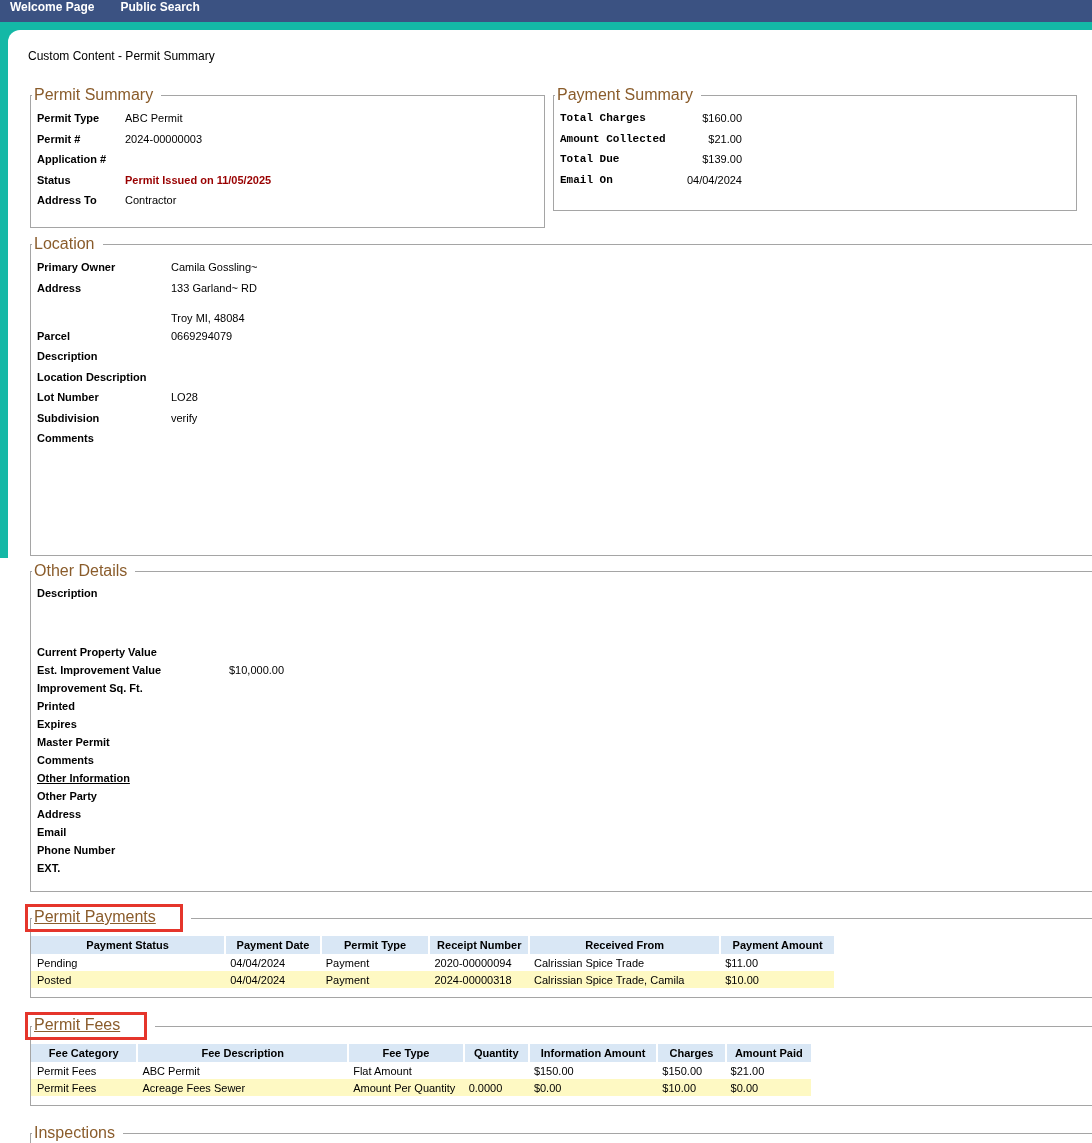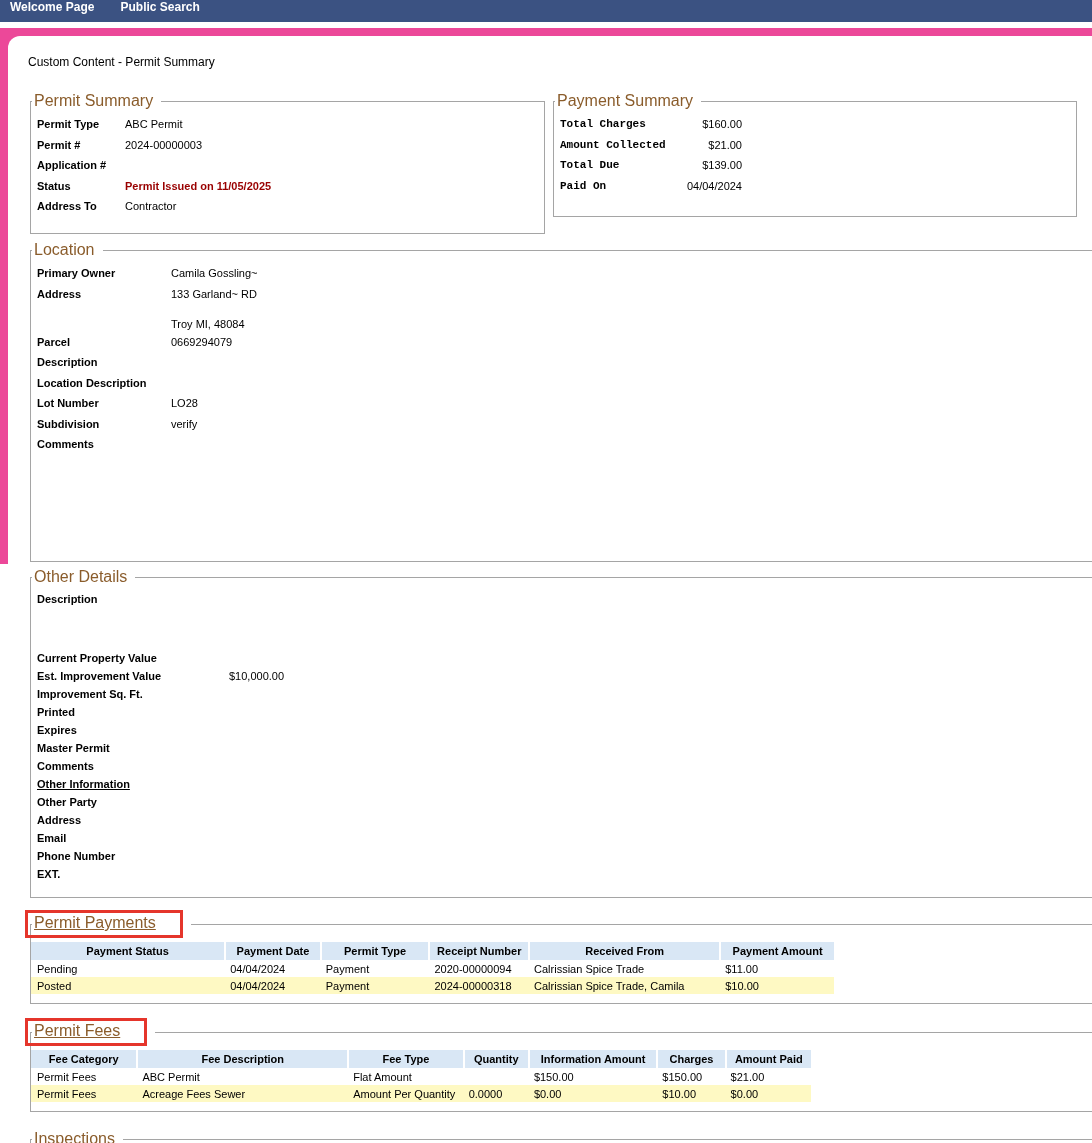--- a/index.html
+++ b/index.html
@@ -1,21 +1,21 @@
 <!DOCTYPE html>
 <html><head>
 <meta charset="utf-8">
 <style>
   html,body{margin:0;padding:0;width:1092px;height:1143px;overflow:hidden;background:#ffffff;
     font-family:"Liberation Sans","DejaVu Sans",sans-serif;font-size:11px;color:#000;}
   
   .navbar{height:22px;background:#3b5282;display:flex;align-items:flex-start;padding-left:10px;gap:26px;}
   .nav-item{color:#ffffff;font-weight:bold;font-size:12px;cursor:pointer;white-space:nowrap;}
   
-  .upper-wrap{background:#ec4899;padding:8px 0 0 8px;height:536px;box-sizing:border-box;margin-top:6px;}
+  .upper-wrap{background:#14b8a6;padding:8px 0 0 8px;height:536px;box-sizing:border-box;}
   .panel{background:#ffffff;border-top-left-radius:12px;height:528px;box-sizing:border-box;
     padding:0 0 0 20px;overflow:hidden;}
   .page-title{font-size:12px;padding-top:19px;height:15px;}
   
   fieldset{margin:0;padding:0;border:1px solid #a5a5a5;background:transparent;}
   legend{font-size:16px;color:#8a5c2b;padding:0 8px 0 2px;margin-left:1px;white-space:nowrap;}
   .fs-row{display:flex;align-items:flex-start;gap:8px;margin:22px 0 0 2px;}
   .fs1{width:515px;height:142px;box-sizing:border-box;}
   .fs2{width:524px;height:125px;box-sizing:border-box;}
   .fs-location{margin:7px 0 0 2px;height:321px;box-sizing:border-box;width:calc(100% + 30px);border-right:none;}
@@ -96,21 +96,21 @@
           </div>
           <div class="frow">
             <span class="flabel w122">Amount Collected</span>
             <span class="fval-right">$21.00</span>
           </div>
           <div class="frow">
             <span class="flabel w122">Total Due</span>
             <span class="fval-right">$139.00</span>
           </div>
           <div class="frow">
-            <span class="flabel w122">Paid On</span>
+            <span class="flabel w122">Email On</span>
             <span class="fval-right">04/04/2024</span>
           </div>
         </div>
       </fieldset>
     </div>
 
     <fieldset class="fs-location">
       <legend>Location</legend>
       <div class="fs-body">
         <div class="frow">

